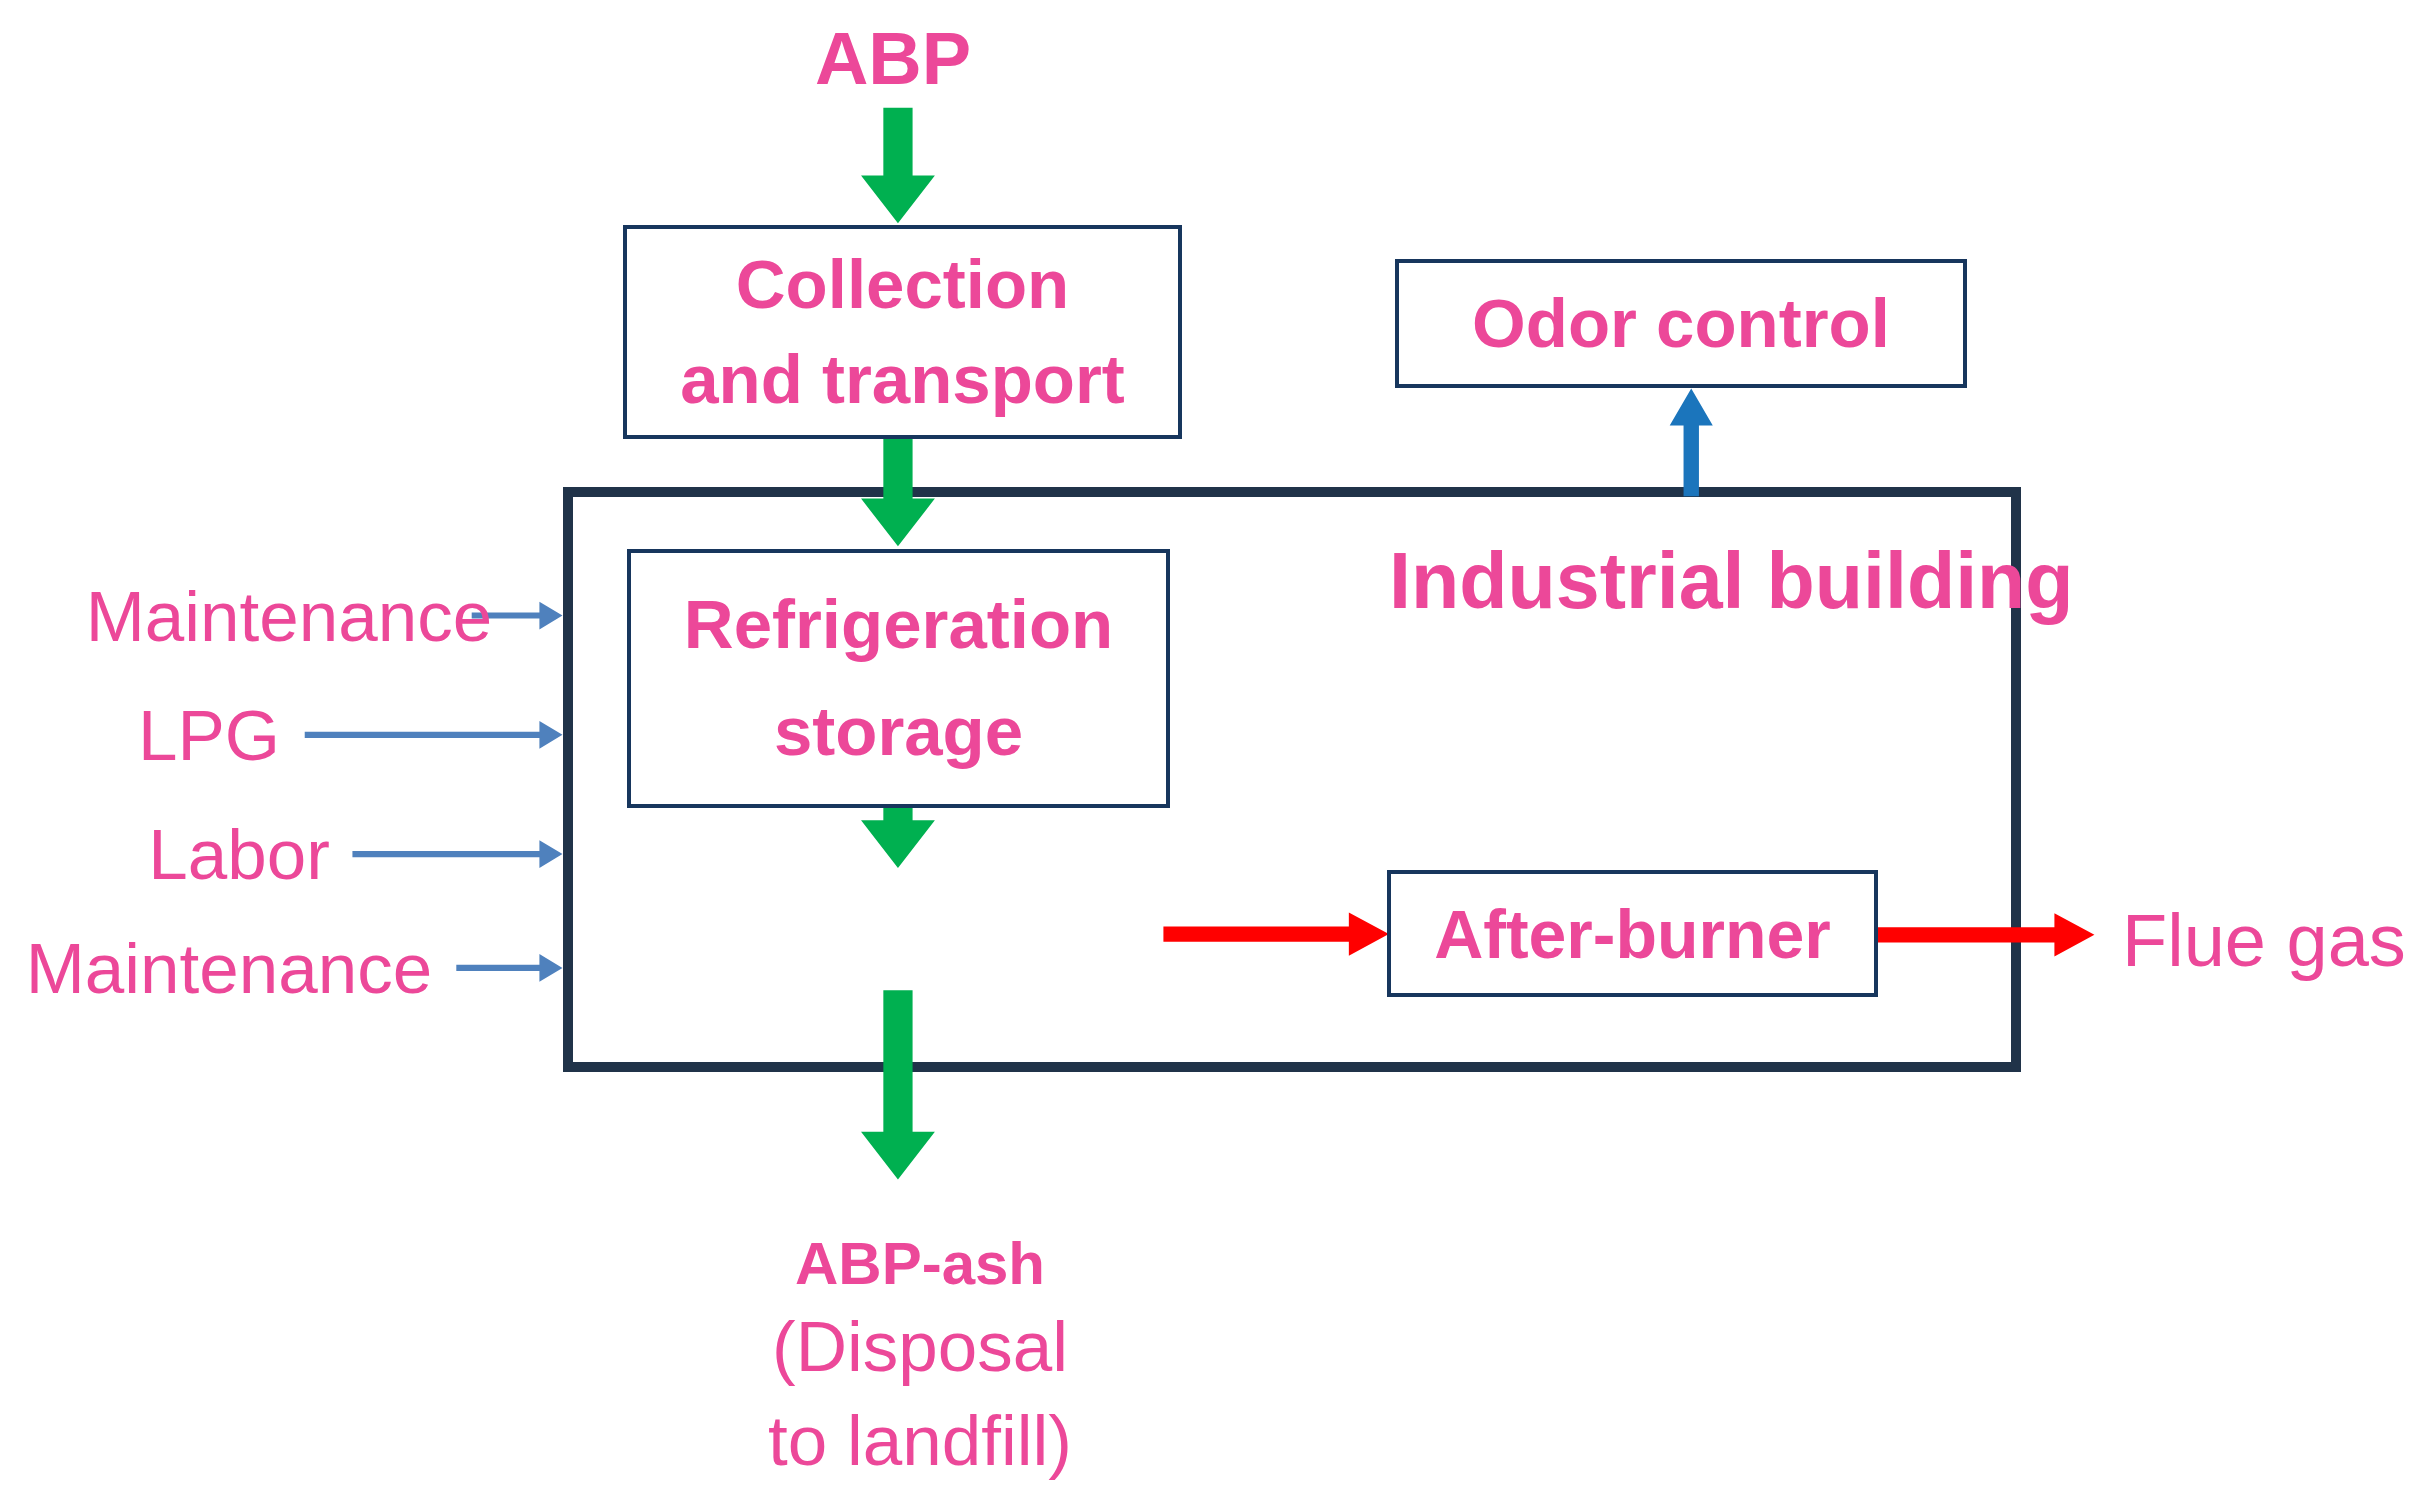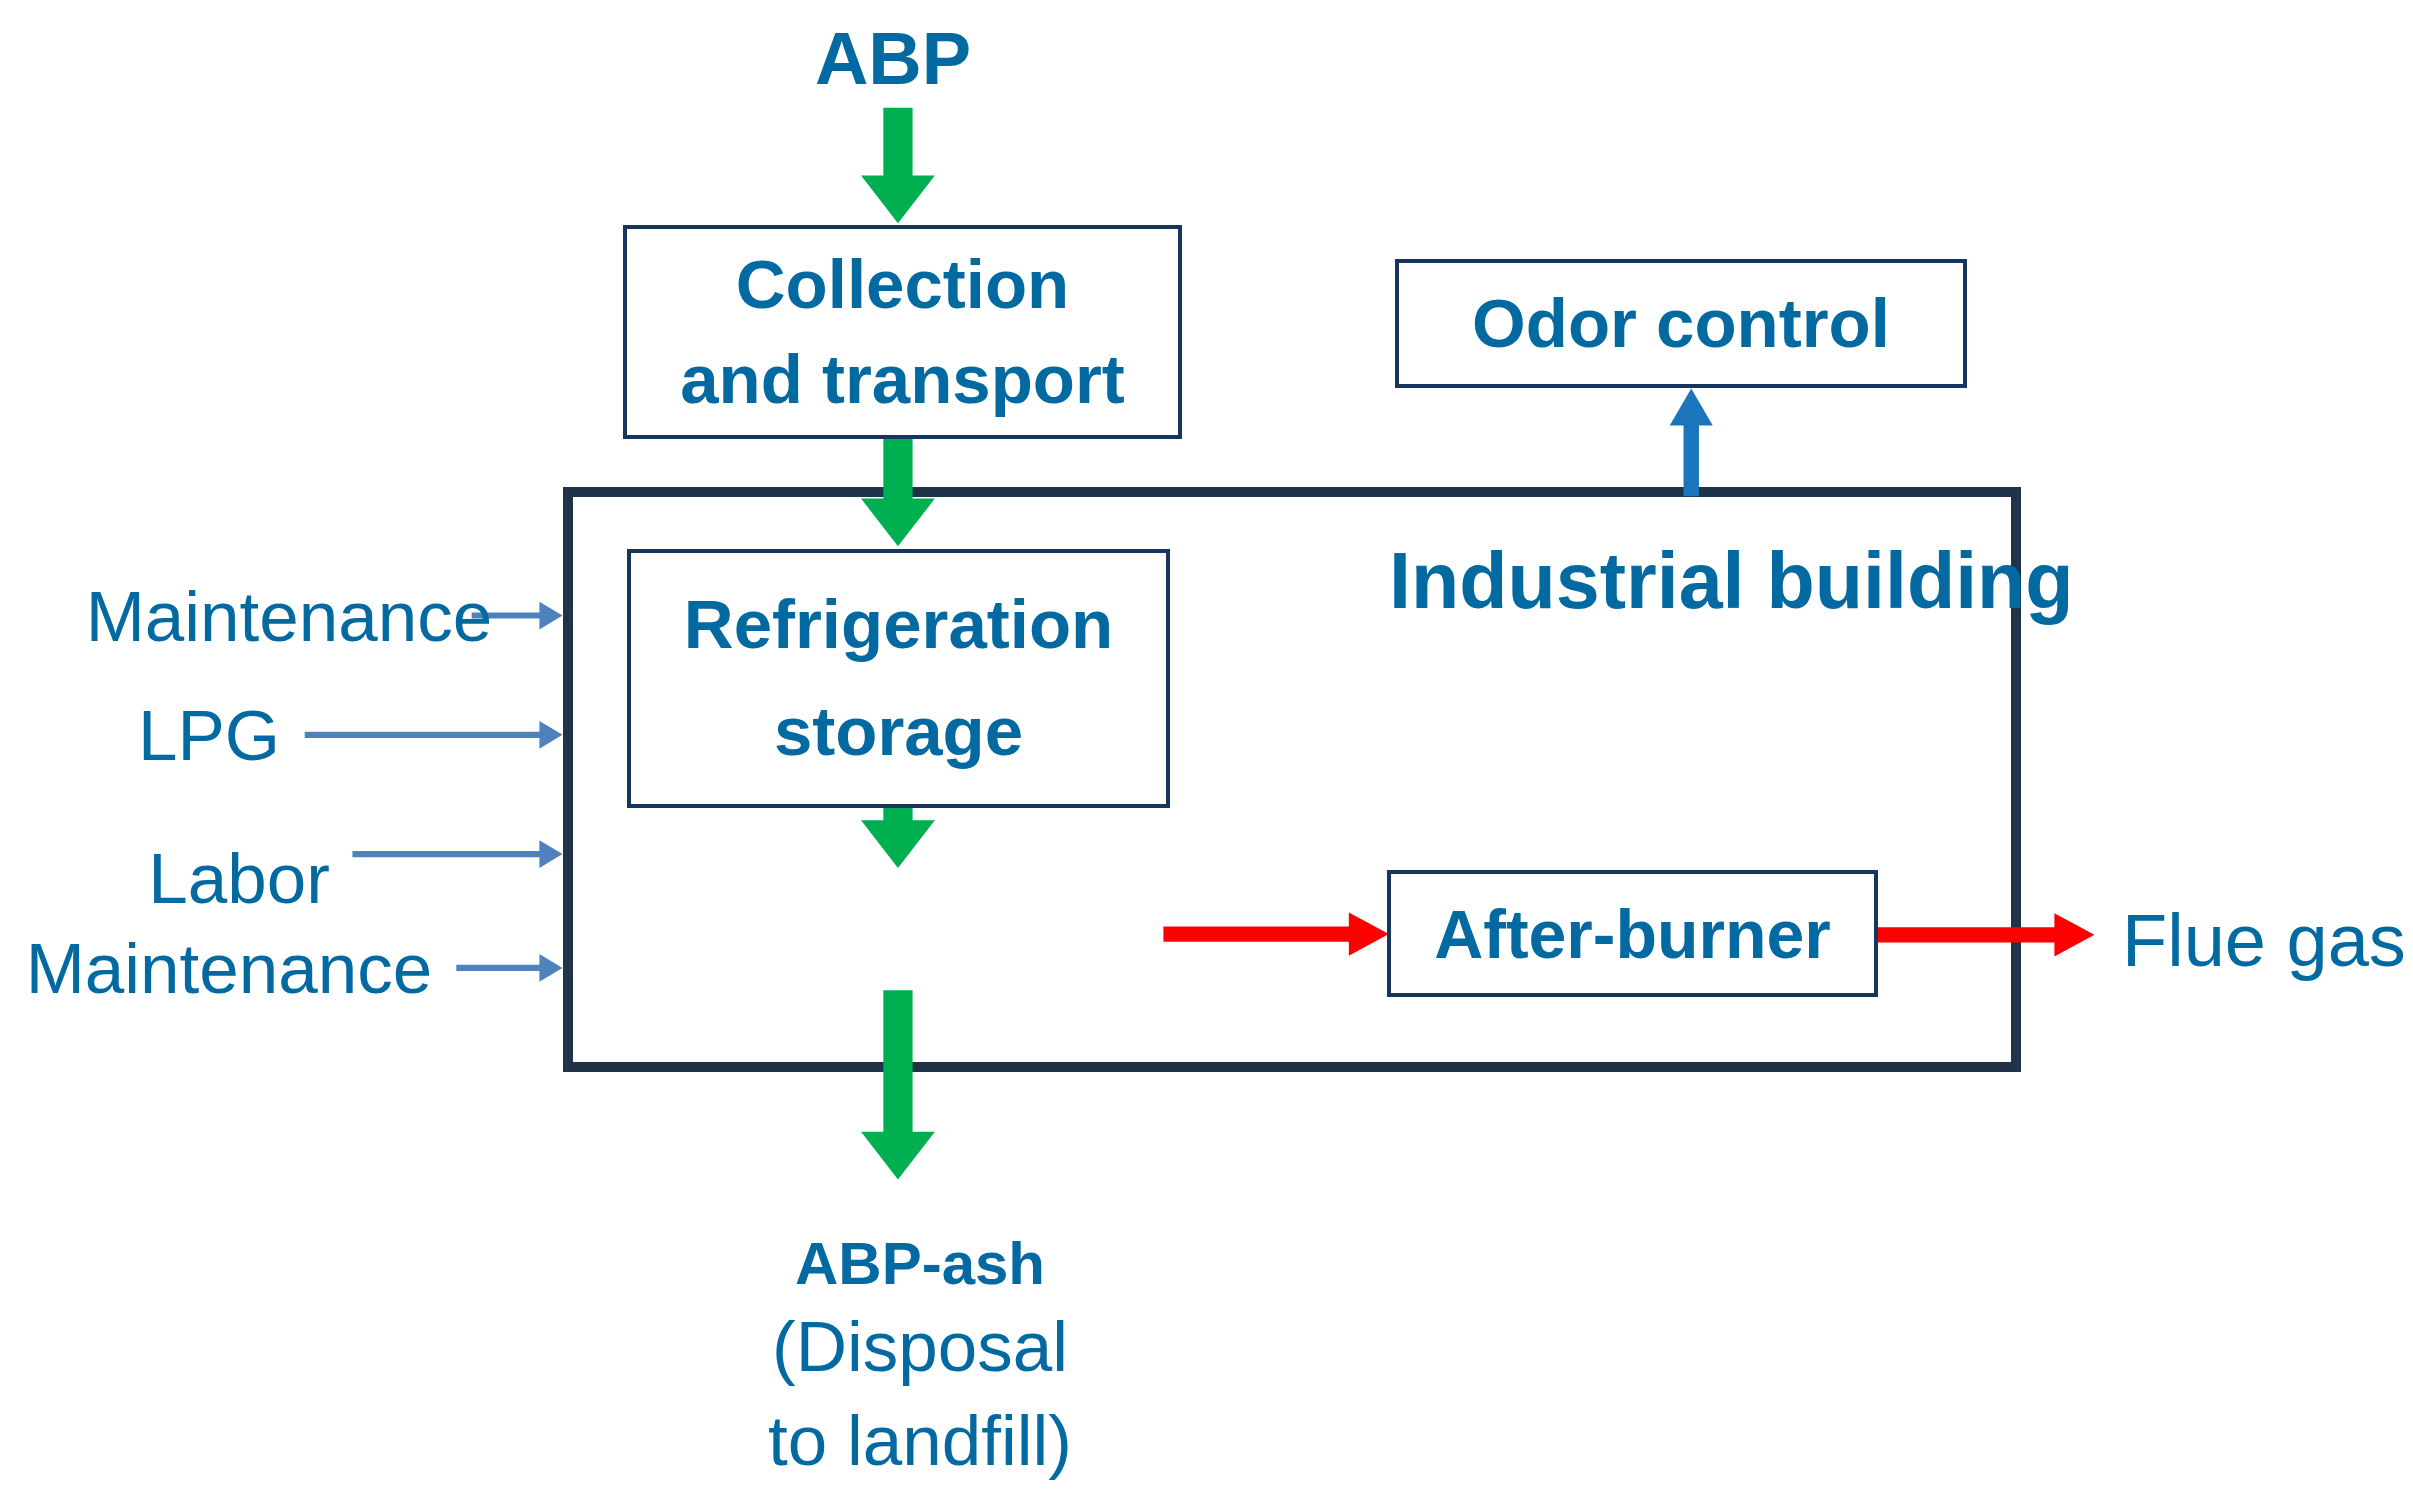--- a/index.html
+++ b/index.html
@@ -1,18 +1,18 @@
 <!DOCTYPE html>
 <html style="--green-arrow: #00b050; --red-arrow: #ff0000; --blue-arrow: #1b75bc; --input-arrow: #4f81bd; --box-border: #17365d; --building-border: #203349; --text: #000000;font-size:12.3px"><head>
 <meta charset="utf-8">
 <style>
   html,body{margin:0;padding:0;background:#ffffff;}
   .canvas{
     position:relative;width:2413px;height:1505px;background:#fff;
-    font-family:"Liberation Sans", sans-serif;color:#0369a1;overflow:hidden;
+    font-family:"Liberation Sans", sans-serif;color:#ec4899;overflow:hidden;
   }
   .arrow-layer{position:absolute;left:0;top:0;width:2413px;height:1505px;z-index:2;}
   .node{
     position:absolute;box-sizing:border-box;background:#fff;
     border:4.6px solid var(--box-border);
     display:flex;align-items:center;justify-content:center;text-align:center;
     font-weight:bold;z-index:3;
   }
   .building{
     position:absolute;box-sizing:border-box;
@@ -25,21 +25,21 @@
   #incinerator-box{left:635px;top:870px;width:528px;height:121px;font-size:68px;}
   #afterburner-box{left:1387px;top:870px;width:491px;height:127px;font-size:68px;}
   #odor-box{left:1395px;top:259px;width:572px;height:129px;font-size:69px;}
   #building-box{left:563px;top:487px;width:1458px;height:585px;}
   #building-label{left:1389px;top:535px;width:608px;text-align:center;font-weight:bold;font-size:79px;}
   #abp-label{left:893px;top:58px;font-weight:bold;font-size:74px;}
   #fluegas-label{left:2122px;top:940px;transform:translate(0,-50%);font-size:74px;}
   .input-label{font-size:71px;}
   #electricity-label{left:289px;top:616px;}
   #lpg-label{left:209px;top:735px;}
-  #labor-label{left:239px;top:854px;margin-top:24px;}
+  #labor-label{left:239px;top:854px;}
   #maintenance-label{left:229px;top:968px;}
   #abpash-block{position:absolute;left:920px;top:1228px;transform:translate(-50%,0);
     text-align:center;z-index:3;}
   #abpash-title{font-weight:bold;font-size:60px;line-height:1.2;}
   .disposal-line{font-size:71px;line-height:1.32;}
 </style>
 </head>
 <body>
 
 <div class="canvas">

